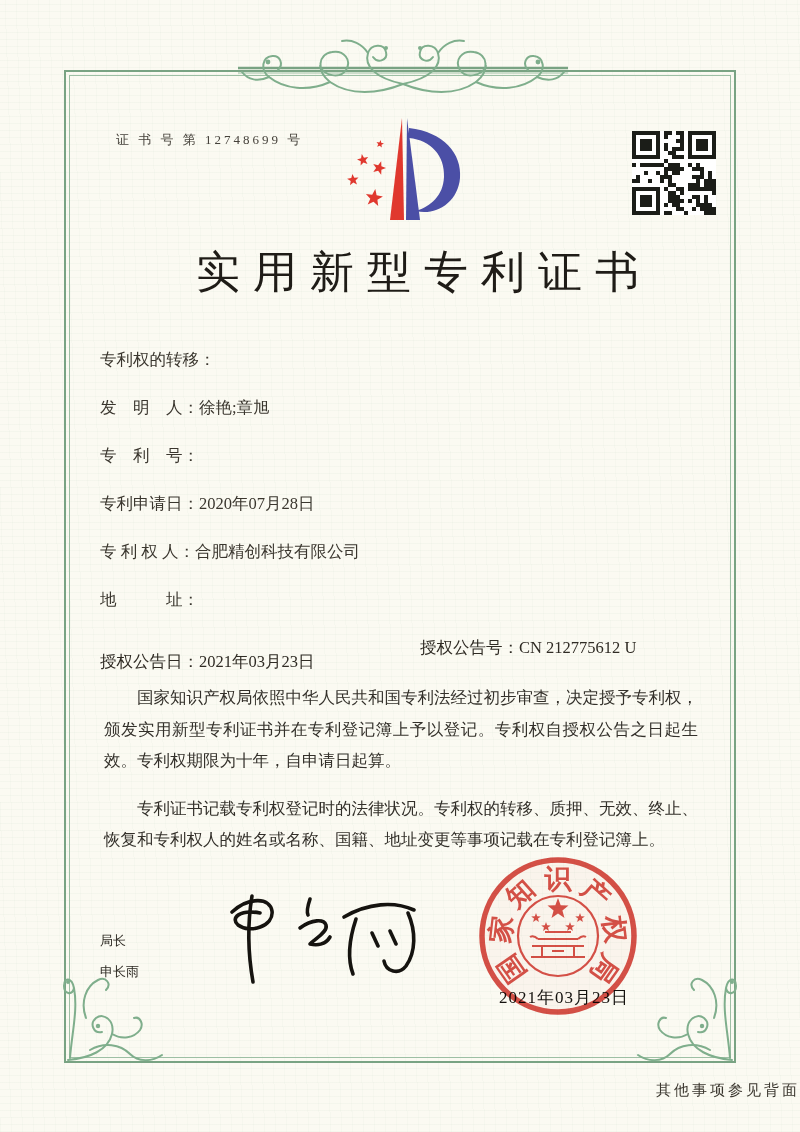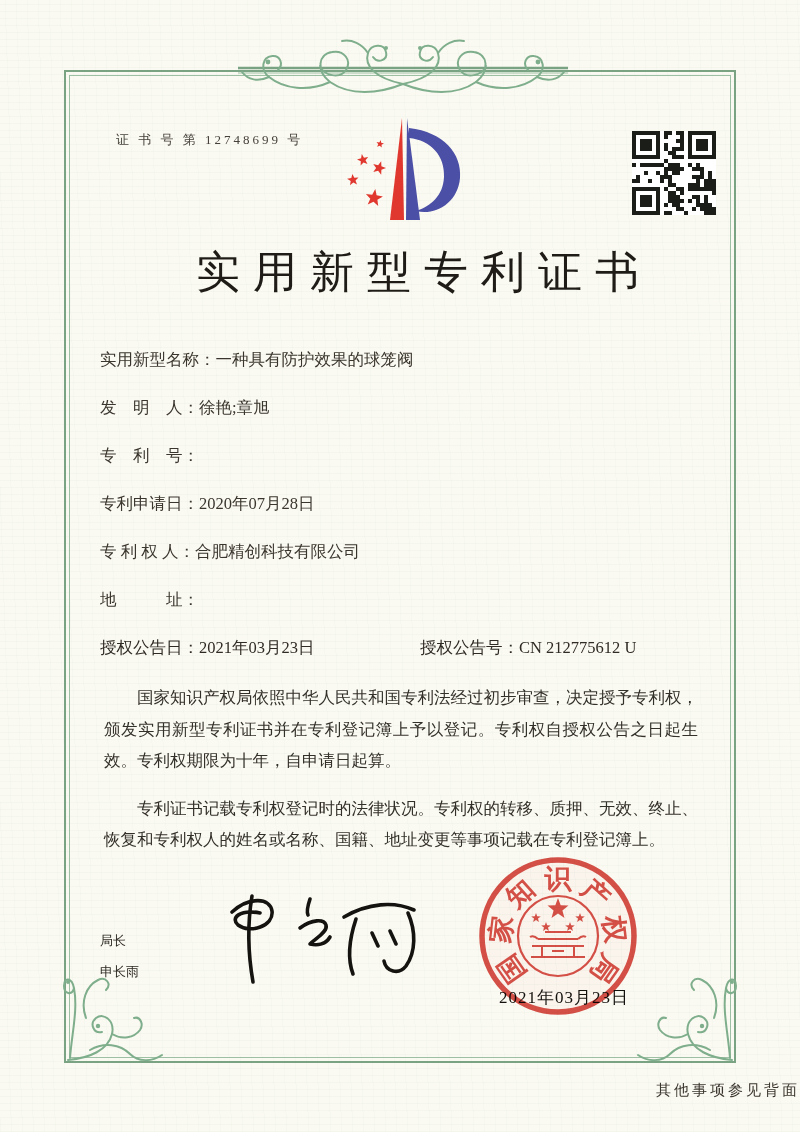--- a/index.html
+++ b/index.html
@@ -35,21 +35,21 @@
   .title{
     position:absolute;left:0;right:0;top:243px;
     text-align:center;font-size:44px;letter-spacing:13px;
     color:#1f1c17;font-weight:500;margin-left:48px;
   }
   .fields{position:absolute;left:100px;top:346px;right:86px;font-size:16.5px;}
   .field{display:flex;margin-bottom:21px;line-height:27px;}
   .flabel{flex:none;white-space:pre;color:#3a362e;}
   .fvalue{flex:1;max-width:452px;color:#3a362e;}
   .grant-row{display:flex;gap:8px;line-height:27px;}
-  .grant-left{flex:none;width:312px;}
+  .grant-left{flex:none;width:312px;margin-top:14px;}
   .paragraphs{
     position:absolute;left:88px;right:86px;top:666px;
     font-size:16.5px;line-height:31.5px;text-align:justify;color:#33302a;
   }
   .paragraphs p{margin:16px;text-indent:2em;}
   .signer{
     position:absolute;left:100px;top:925px;
     font-size:13px;line-height:31px;color:#2c2922;
     font-family:Liberation Sans, sans-serif;
   }
@@ -265,22 +265,21 @@
         <rect x="0" y="56" width="28" height="28"></rect>
         <rect x="4" y="60" width="20" height="20" fill="#ffffff"></rect>
         <rect x="8" y="64" width="12" height="12"></rect>
       </g>
   </svg>
 
   <div class="title">实用新型专利证书</div>
 
   <div class="fields">
     <div class="field">
-      <span class="flabel">实用新型名称：</span>
-      <span class="fvalue">一种具有防护效果的球笼阀</span>
+      <span class="flabel">专利权的转移：</span>
     </div>
     <div class="field">
       <span class="flabel">发　明　人：</span>
       <span class="fvalue">徐艳;章旭</span>
     </div>
     <div class="field">
       <span class="flabel">专　利　号：</span>
     </div>
     <div class="field">
       <span class="flabel">专利申请日：</span>

